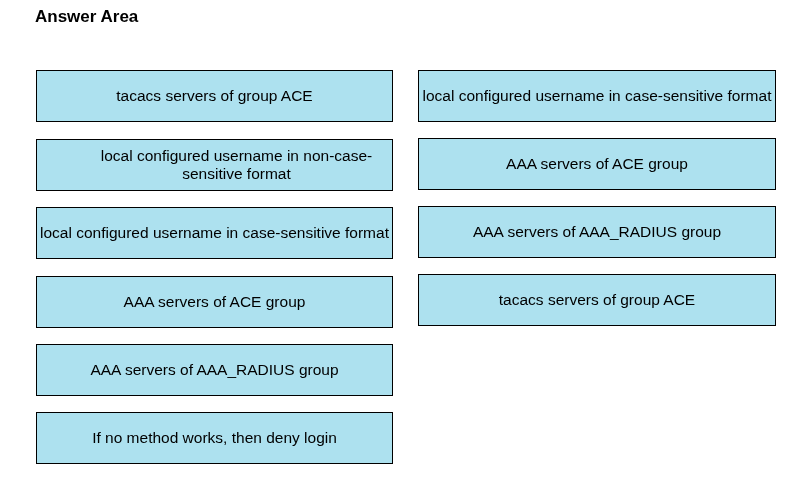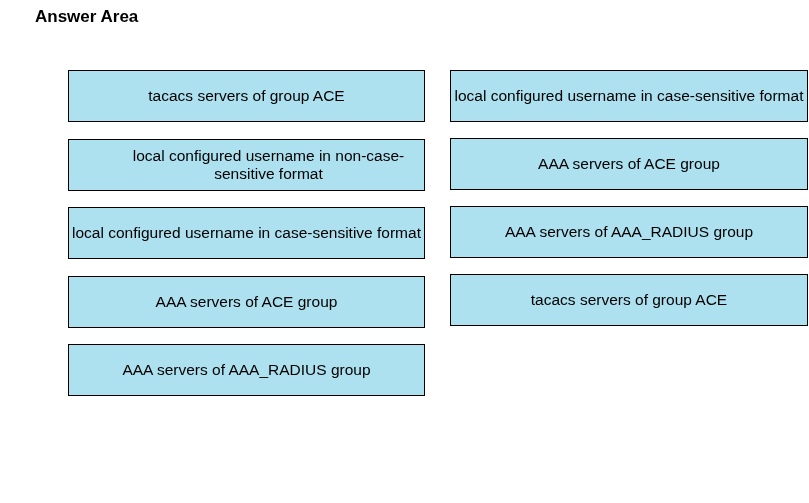--- a/index.html
+++ b/index.html
@@ -31,21 +31,20 @@
     background: #ADE1EF;
     border: 1px solid #000000;
     display: flex;
     align-items: center;
     justify-content: center;
     text-align: center;
     font-size: 15.5px;
     line-height: 18px;
     padding: 0 1px;
     cursor: default;
-    margin-left: 32px;
   }
   
   .col-left  { left: 36px;  width: 357px; height: 52px; }
   .col-right { left: 418px; width: 358px; height: 52px; }
   .l1 { top: 70px; }
   .l2 { top: 139px; padding-left: 45px; }
   .l3 { top: 207px; }
   .l4 { top: 276px; }
   .l5 { top: 344px; }
   .l6 { top: 412px; }
@@ -64,20 +63,21 @@
   <div class="answer-box col-left l1">tacacs servers of group ACE</div>
 
   <div class="answer-box col-left l2">local configured username in non-case-sensitive format</div>
 
   <div class="answer-box col-left l3">local configured username in case-sensitive format</div>
 
   <div class="answer-box col-left l4">AAA servers of ACE group</div>
 
   <div class="answer-box col-left l5">AAA servers of AAA_RADIUS group</div>
 
+  <div class="answer-box col-left l6">If no method works, then deny login</div>
 
   <div class="answer-box col-right r1">local configured username in case-sensitive format</div>
 
   <div class="answer-box col-right r2">AAA servers of ACE group</div>
 
   <div class="answer-box col-right r3">AAA servers of AAA_RADIUS group</div>
 
   <div class="answer-box col-right r4">tacacs servers of group ACE</div>
 
 </div>

